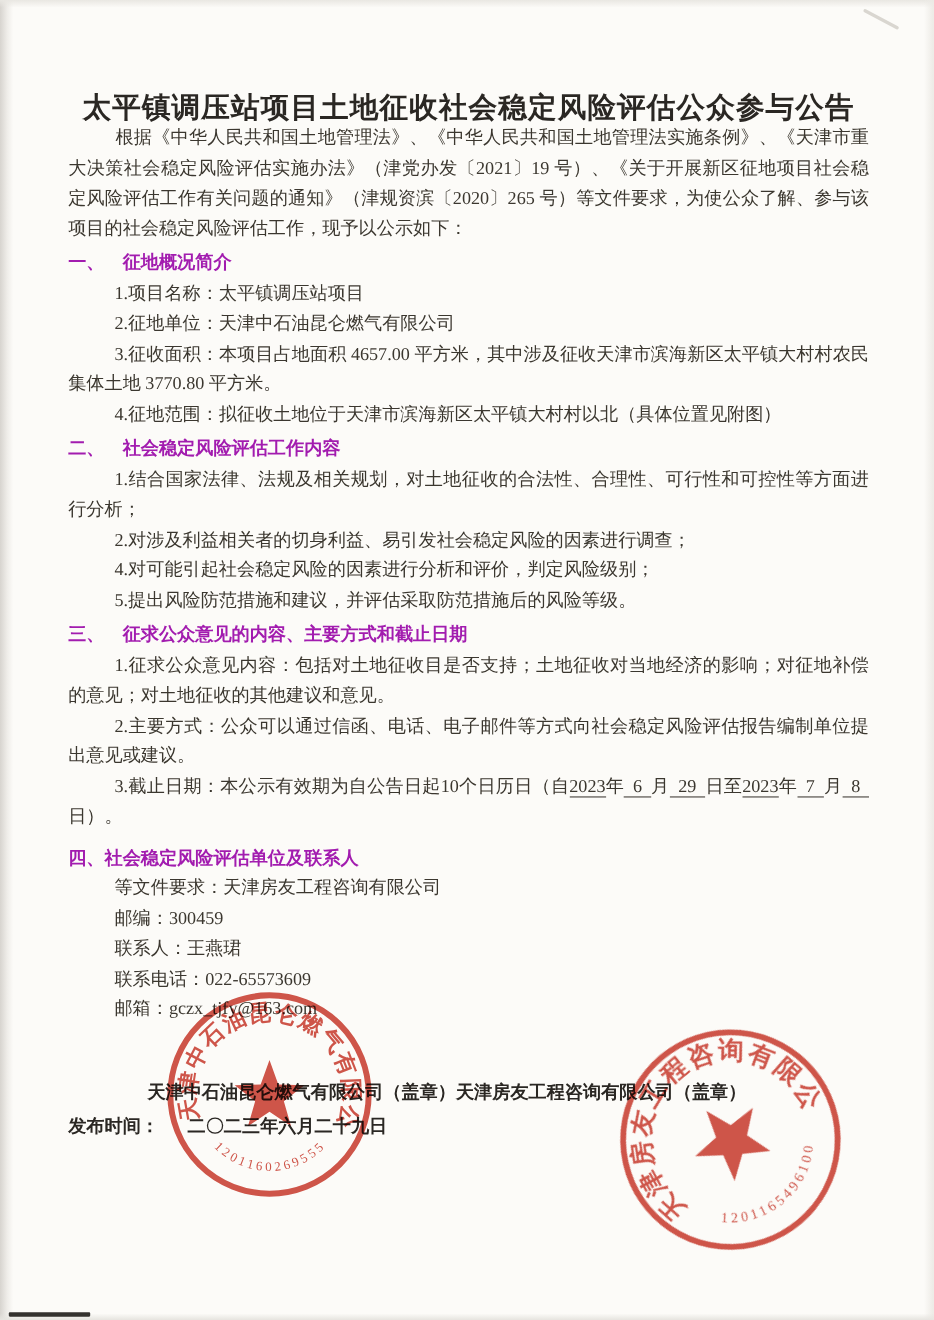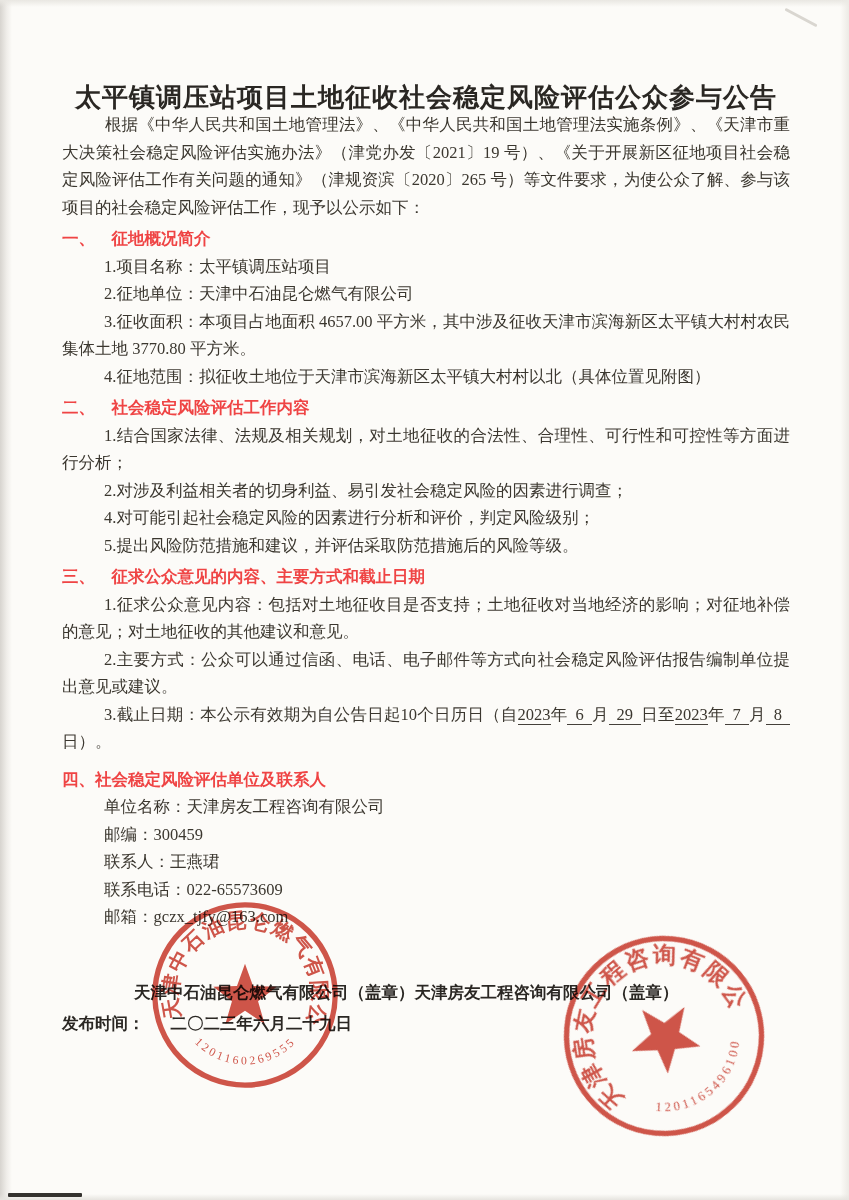--- a/index.html
+++ b/index.html
@@ -22,21 +22,21 @@
   .smudge{position:absolute;right:30px;top:16px;width:36px;height:3px;
     background:#d9d6d0;transform:rotate(28deg);border-radius:2px;}
 
   
   .content{position:absolute;left:62px;top:0;width:728px;color:#3b372f;
     font-size:16.5px;line-height:27.5px;}
   .content p{margin:0;}
   .title{margin-top:84px;text-align:center;font-size:26px;line-height:27px;
     font-weight:bold;color:#2a2723;letter-spacing:1px;}
   .intro{margin-top:22px;text-indent:2.6em;text-align:justify;}
-  .sec{font-weight:bold;color:#ef4444;margin-top:4px !important;font-family:Liberation Serif, serif;}
+  .sec{font-weight:bold;color:#a21caf;margin-top:4px !important;font-family:Liberation Serif, serif;}
   .sec4{margin-top:10px !important;}
   .item{text-indent:2.55em;text-align:justify;}
   .contact{text-indent:2.55em;}
   .ub{border-bottom:1.6px solid #45403a;}
   .num{padding:0 8px;}
   .sign-row{display:flex;justify-content:flex-start;margin-top:48px;
     padding-left:72px;padding-right:28px;font-weight:bold;color:#2a2723;}
   .publish-row{margin-top:4px;text-align:left;font-weight:bold;color:#2a2723;}
   .publish-row .date{margin-left:26px;}
 
@@ -78,21 +78,21 @@
     <p class="item">2.对涉及利益相关者的切身利益、易引发社会稳定风险的因素进行调查；</p>
     <p class="item">4.对可能引起社会稳定风险的因素进行分析和评价，判定风险级别；</p>
     <p class="item">5.提出风险防范措施和建议，并评估采取防范措施后的风险等级。</p>
 
     <p class="sec">三、　征求公众意见的内容、主要方式和截止日期</p>
     <p class="item">1.征求公众意见内容：包括对土地征收目是否支持；土地征收对当地经济的影响；对征地补偿的意见；对土地征收的其他建议和意见。</p>
     <p class="item">2.主要方式：公众可以通过信函、电话、电子邮件等方式向社会稳定风险评估报告编制单位提出意见或建议。</p>
     <p class="item"><span>3.截止日期：本公示有效期为自公告日起10个日历日（自</span><span class="ub">2023</span><span>年</span><span class="ub num">6</span><span>月</span><span class="ub num">29</span><span>日至</span><span class="ub">2023</span><span>年</span><span class="ub num">7</span><span>月</span><span class="ub num">8</span><span>日）。</span></p>
 
     <p class="sec sec4">四、社会稳定风险评估单位及联系人</p>
-    <p class="contact">单位名称：天津房友工程咨询有限公司</p>
+    <p class="contact">等文件要求：天津房友工程咨询有限公司</p>
     <p class="contact">邮编：300459</p>
     <p class="contact">联系人：王燕珺</p>
     <p class="contact">联系电话：022-65573609</p>
     <p class="contact">邮箱：gczx_tjfy@163.com</p>
 
     <div class="sign-row">
       <span>天津中石油昆仑燃气有限公司（盖章）</span>
       <span>天津房友工程咨询有限公司（盖章）</span>
     </div>
     <div class="publish-row">

